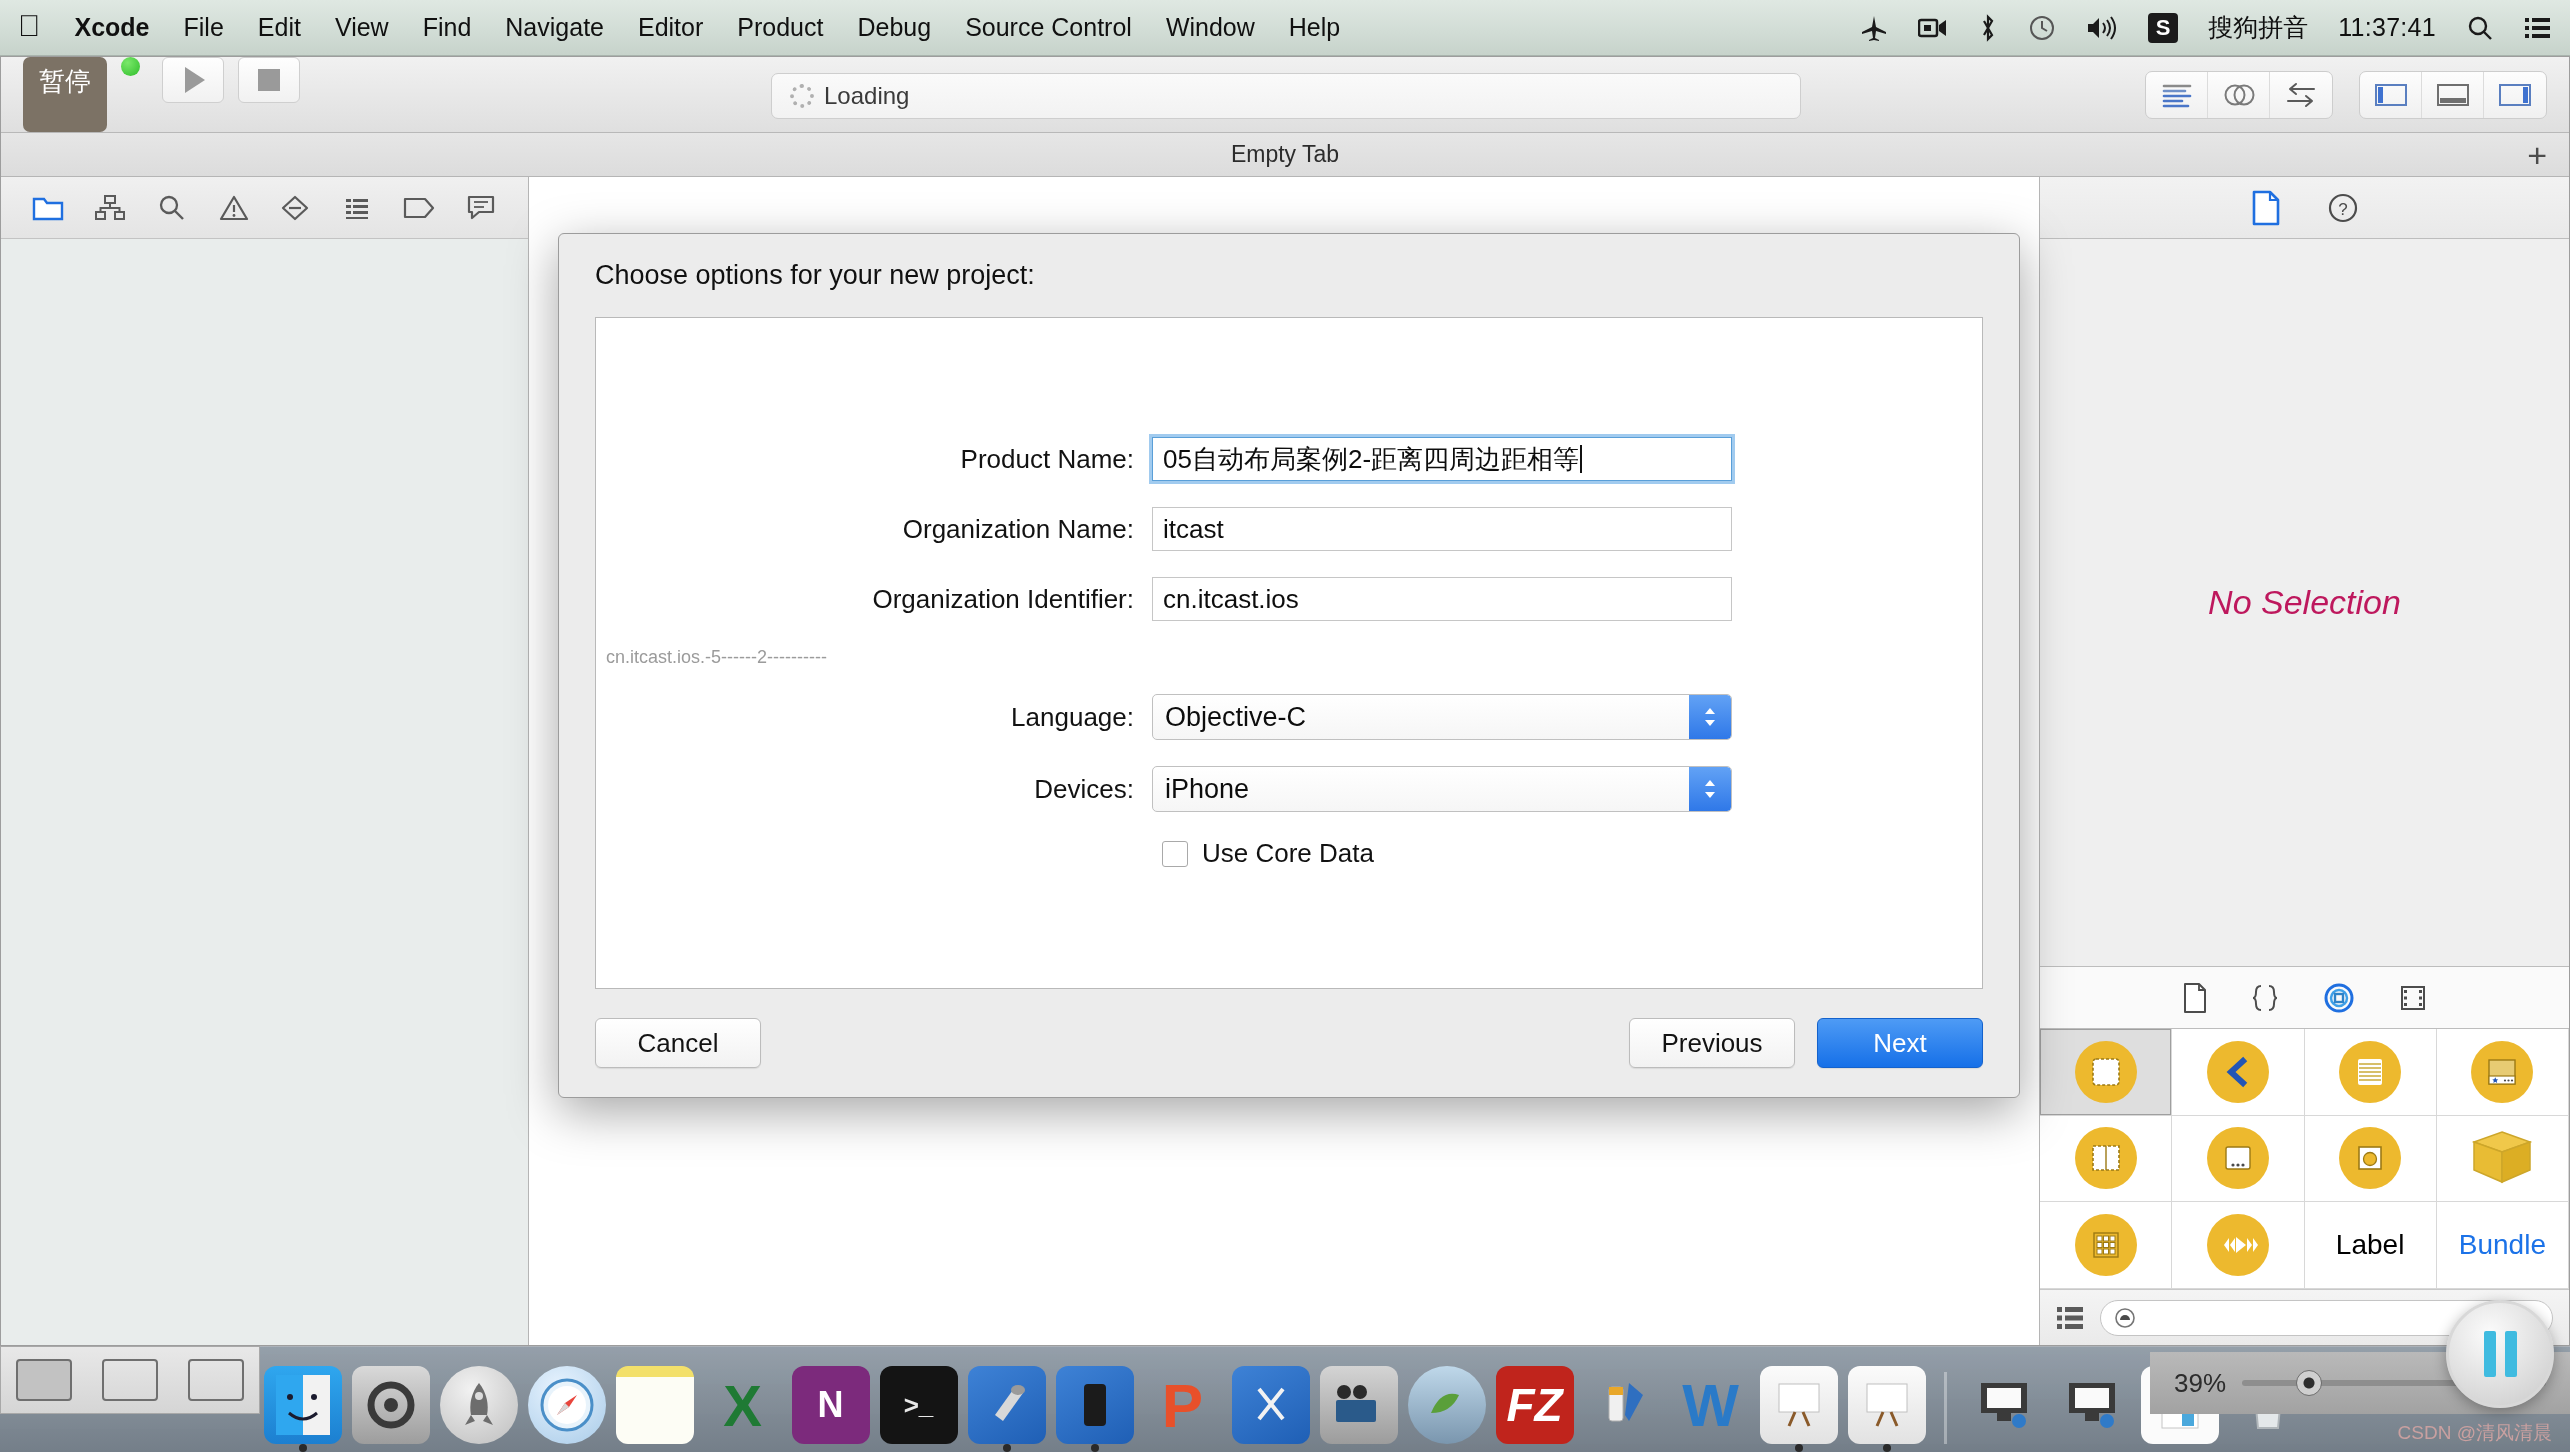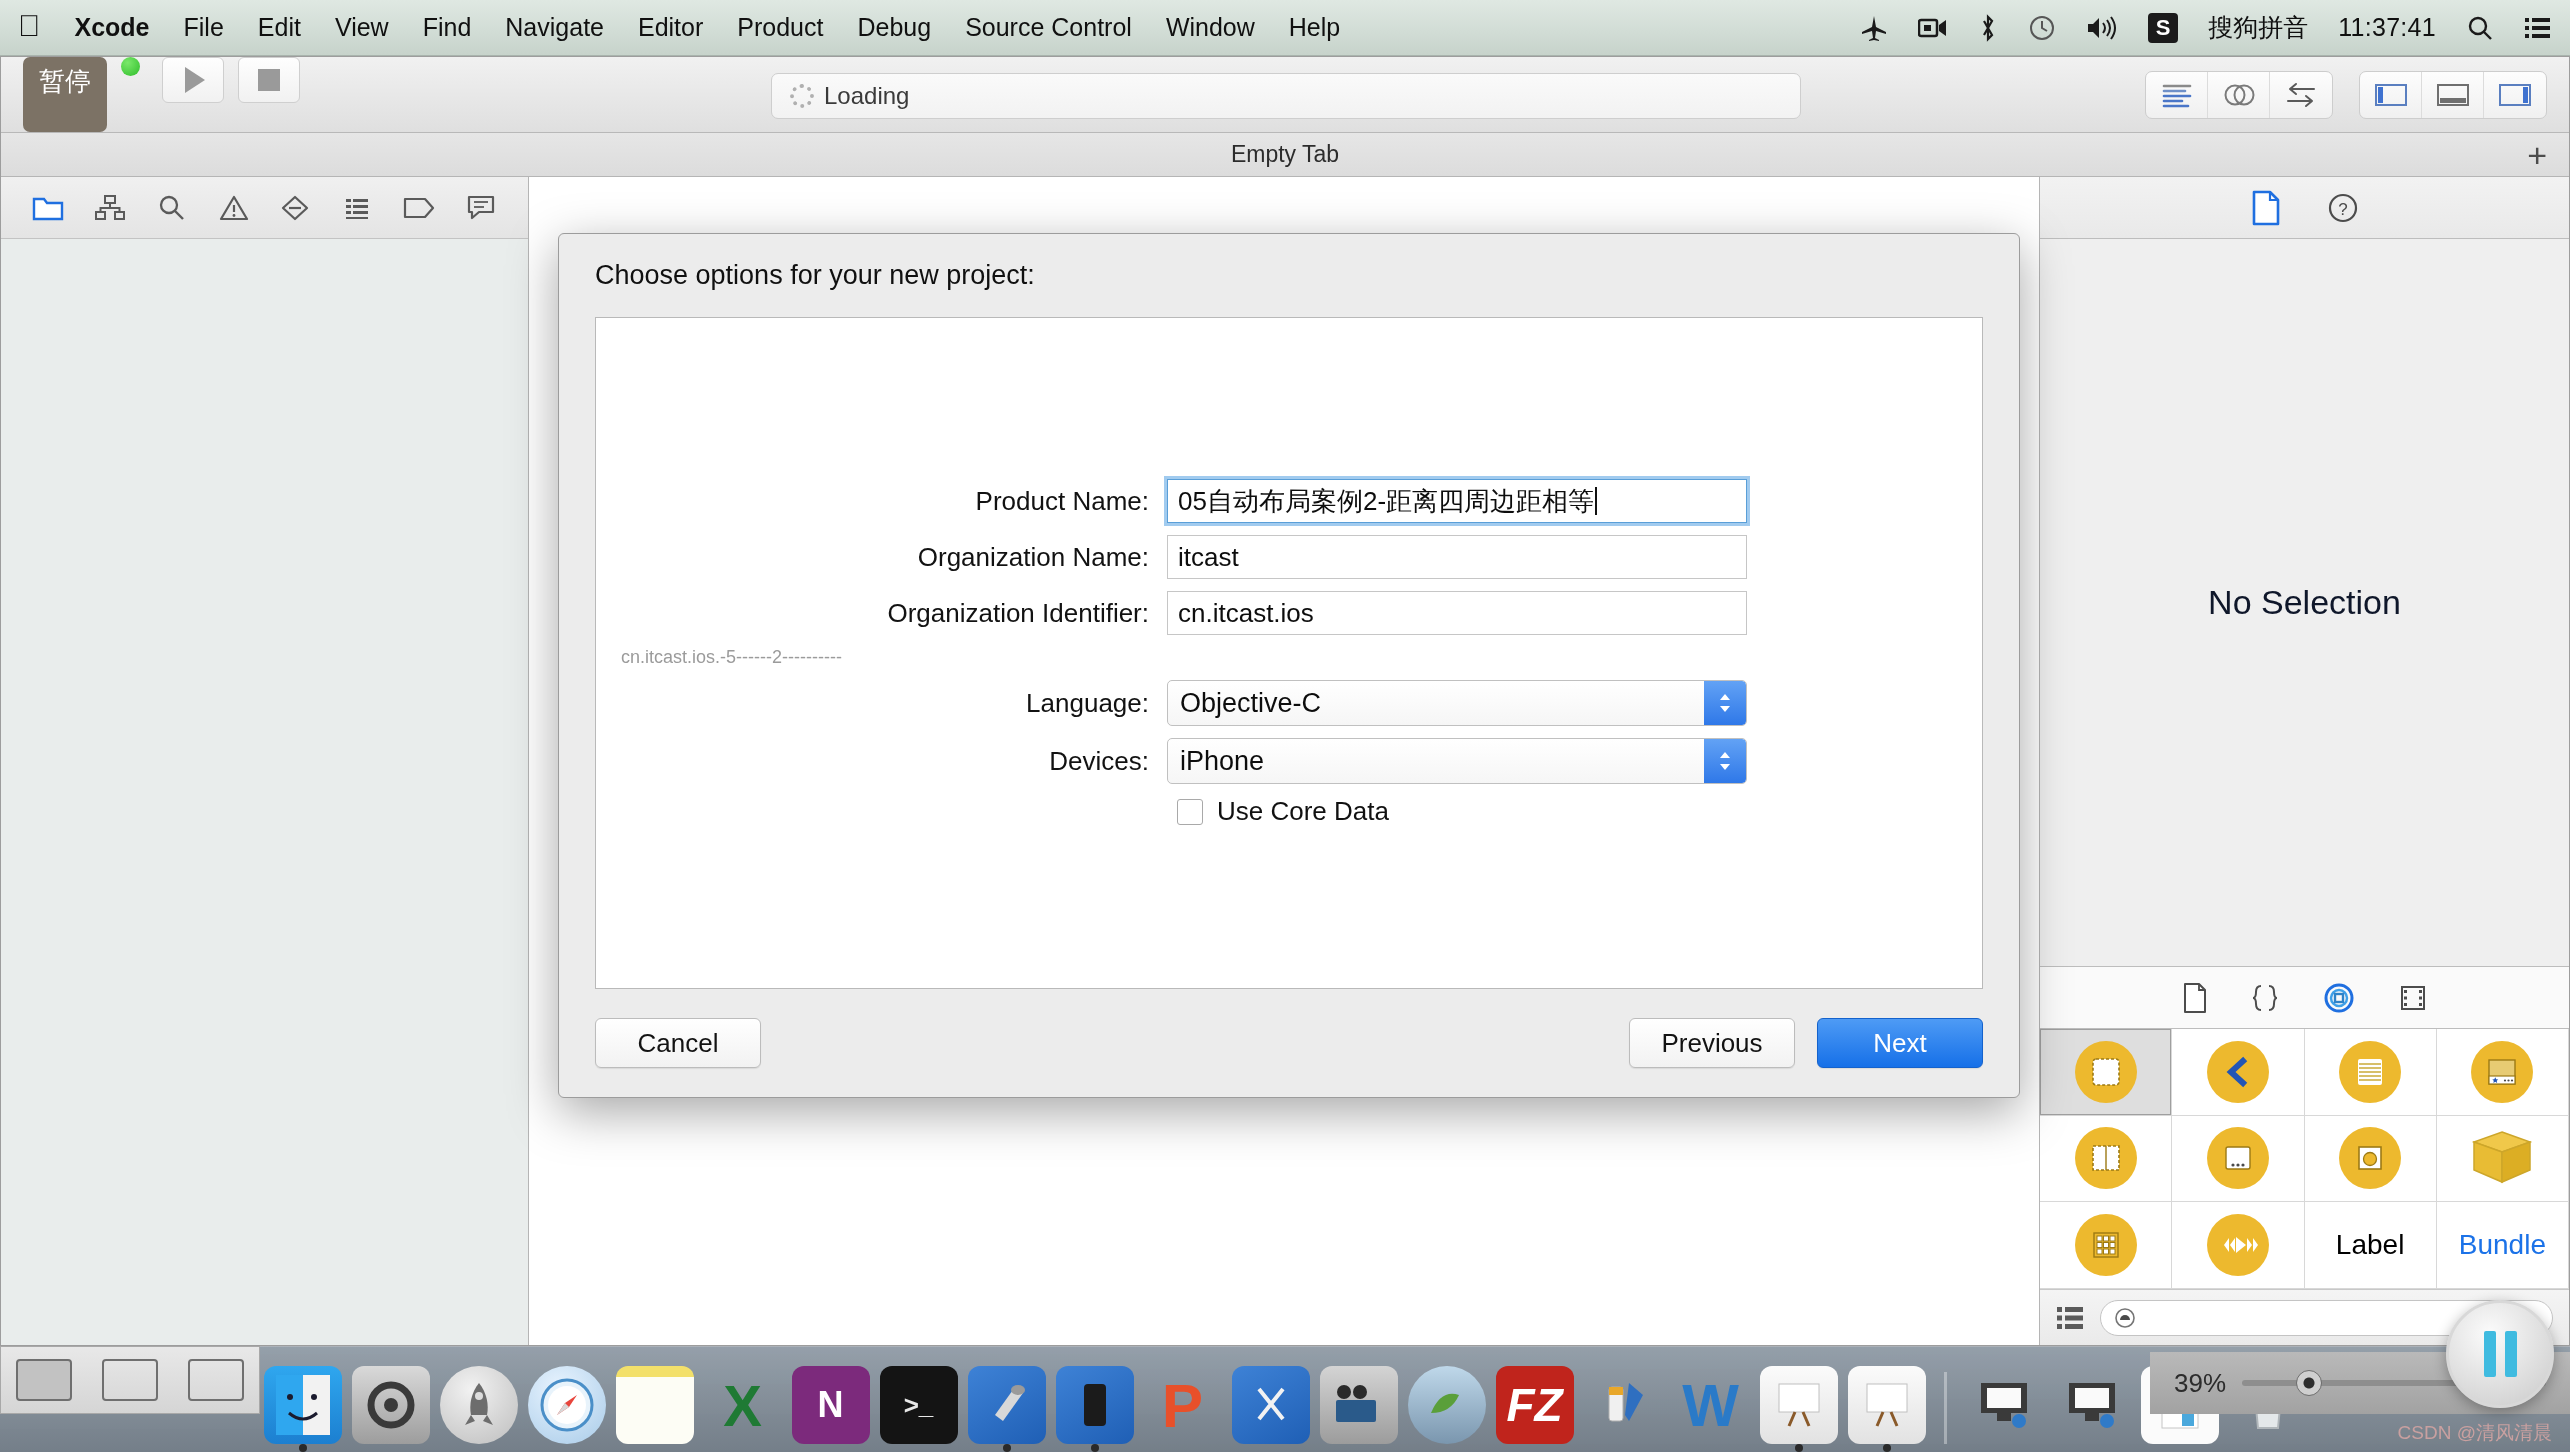--- a/index.html
+++ b/index.html
@@ -154,21 +154,21 @@
   .util-iconbar {
     height: 62px; flex: 0 0 62px;
     background: linear-gradient(180deg,#f2f2f2,#e9e9e9);
     border-bottom: 1px solid #bdbdbd;
     display: flex; align-items: center; justify-content: center; gap: 44px;
   }
   .util-inspector {
     flex: 1; display: flex; align-items: center; justify-content: center;
     background: #efefef; border-bottom: 1px solid #bdbdbd;
   }
-  .no-selection { font-size: 34px; color: #0f172a; }
+  .no-selection { font-size: 34px; color: #be185d; font-style: italic; }
   .lib-iconbar {
     height: 62px; flex: 0 0 62px; background: #fafafa;
     border-bottom: 1px solid #bdbdbd;
     display: flex; align-items: center; justify-content: center; gap: 42px;
   }
   .lib-grid {
     flex: 0 0 260px; display: grid;
     grid-template-columns: repeat(4, 1fr);
     grid-template-rows: repeat(3, 1fr);
     background: #fff;
@@ -211,22 +211,22 @@
   }
   .sheet-title { font-size: 27px; color: #101010; margin-bottom: 26px; }
   .sheet-panel {
     flex: 1;
     background: #fff;
     border: 1px solid #b9b9b9;
     display: flex; align-items: center; justify-content: center;
     margin-bottom: 0;
   }
   .form {
-    width: 100%; display: flex; flex-direction: column; gap: 12px;
-    padding: 20px 15px;
+    width: 100%; display: flex; flex-direction: column; gap: 26px;
+    padding: 20px 0;
   }
   .form-row { display: flex; align-items: center; }
   .form-label {
     width: 556px; text-align: right; padding-right: 18px;
     font-size: 26px; color: #121212; white-space: nowrap;
   }
   .field-wrap { width: 580px; position: relative; }
   .text-field {
     width: 100%; height: 44px;
     background: #fff; border: 1px solid #c6c6c6;

